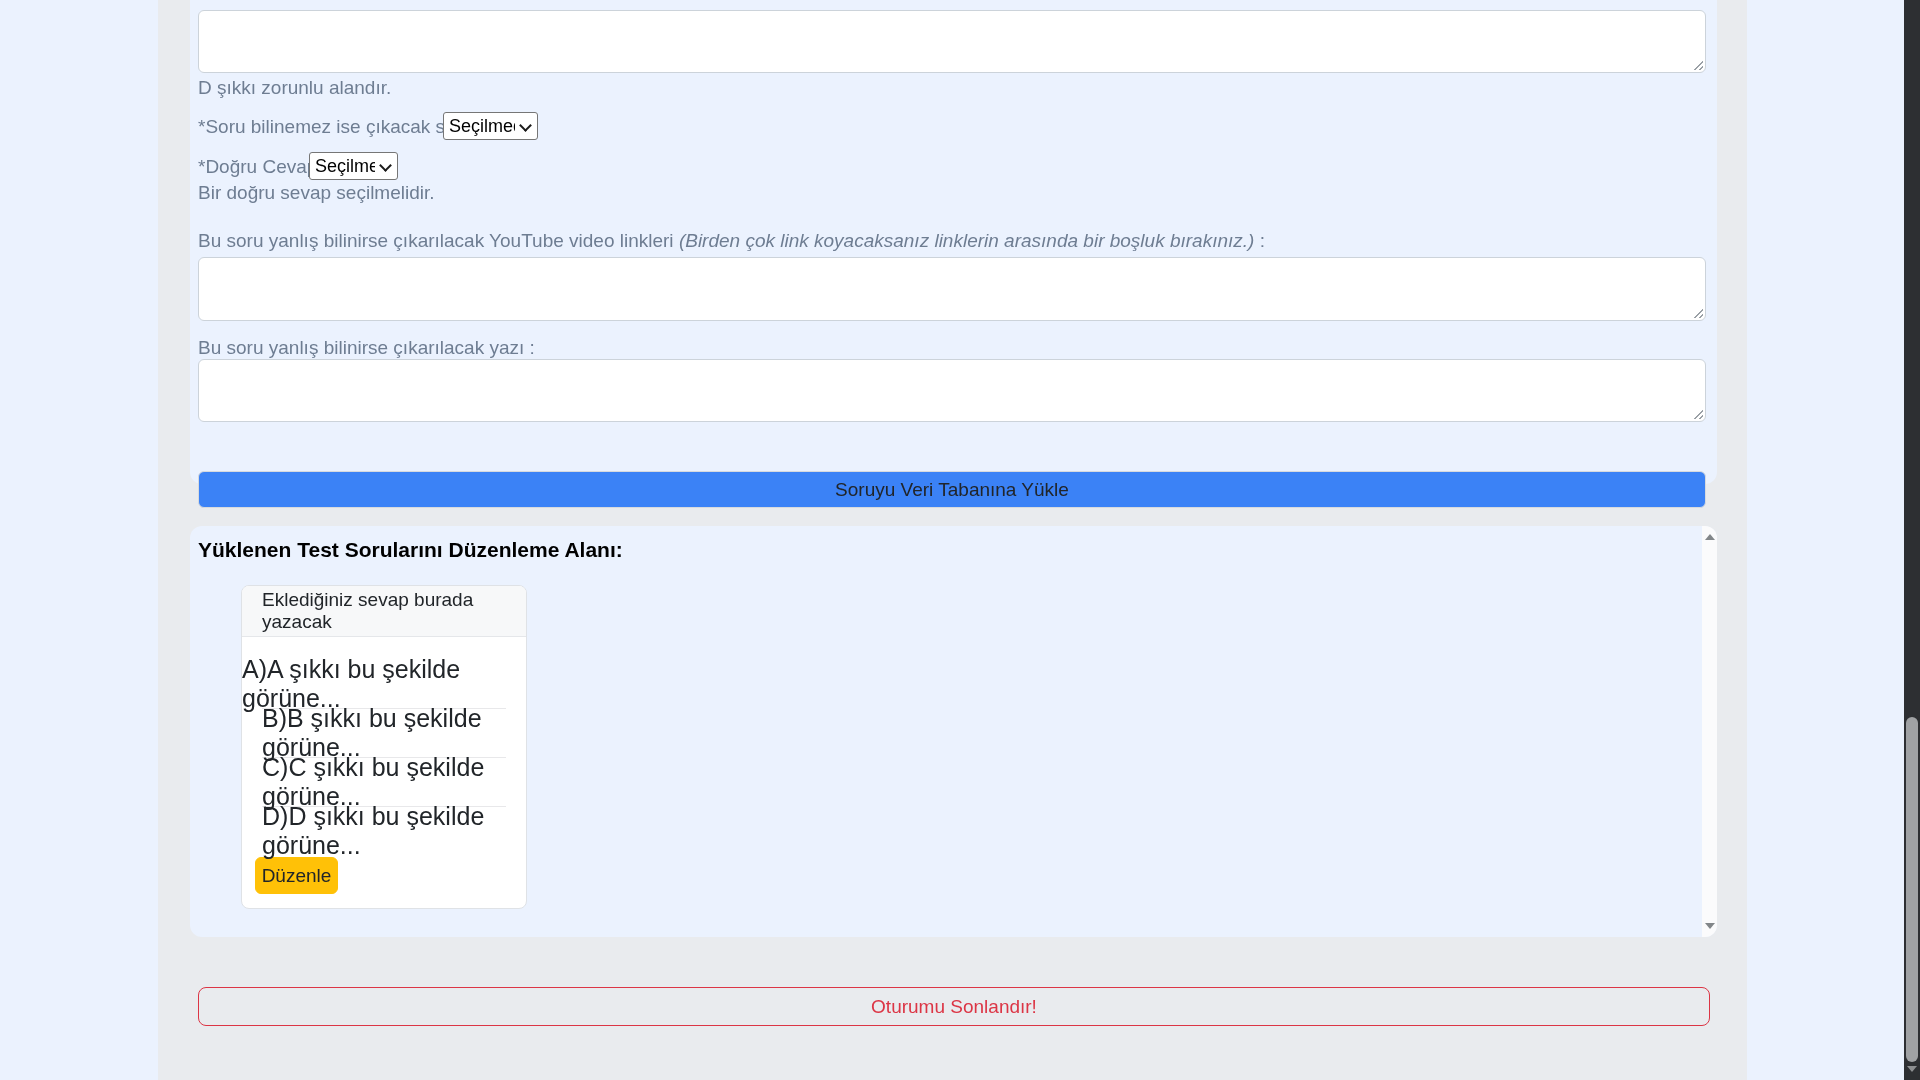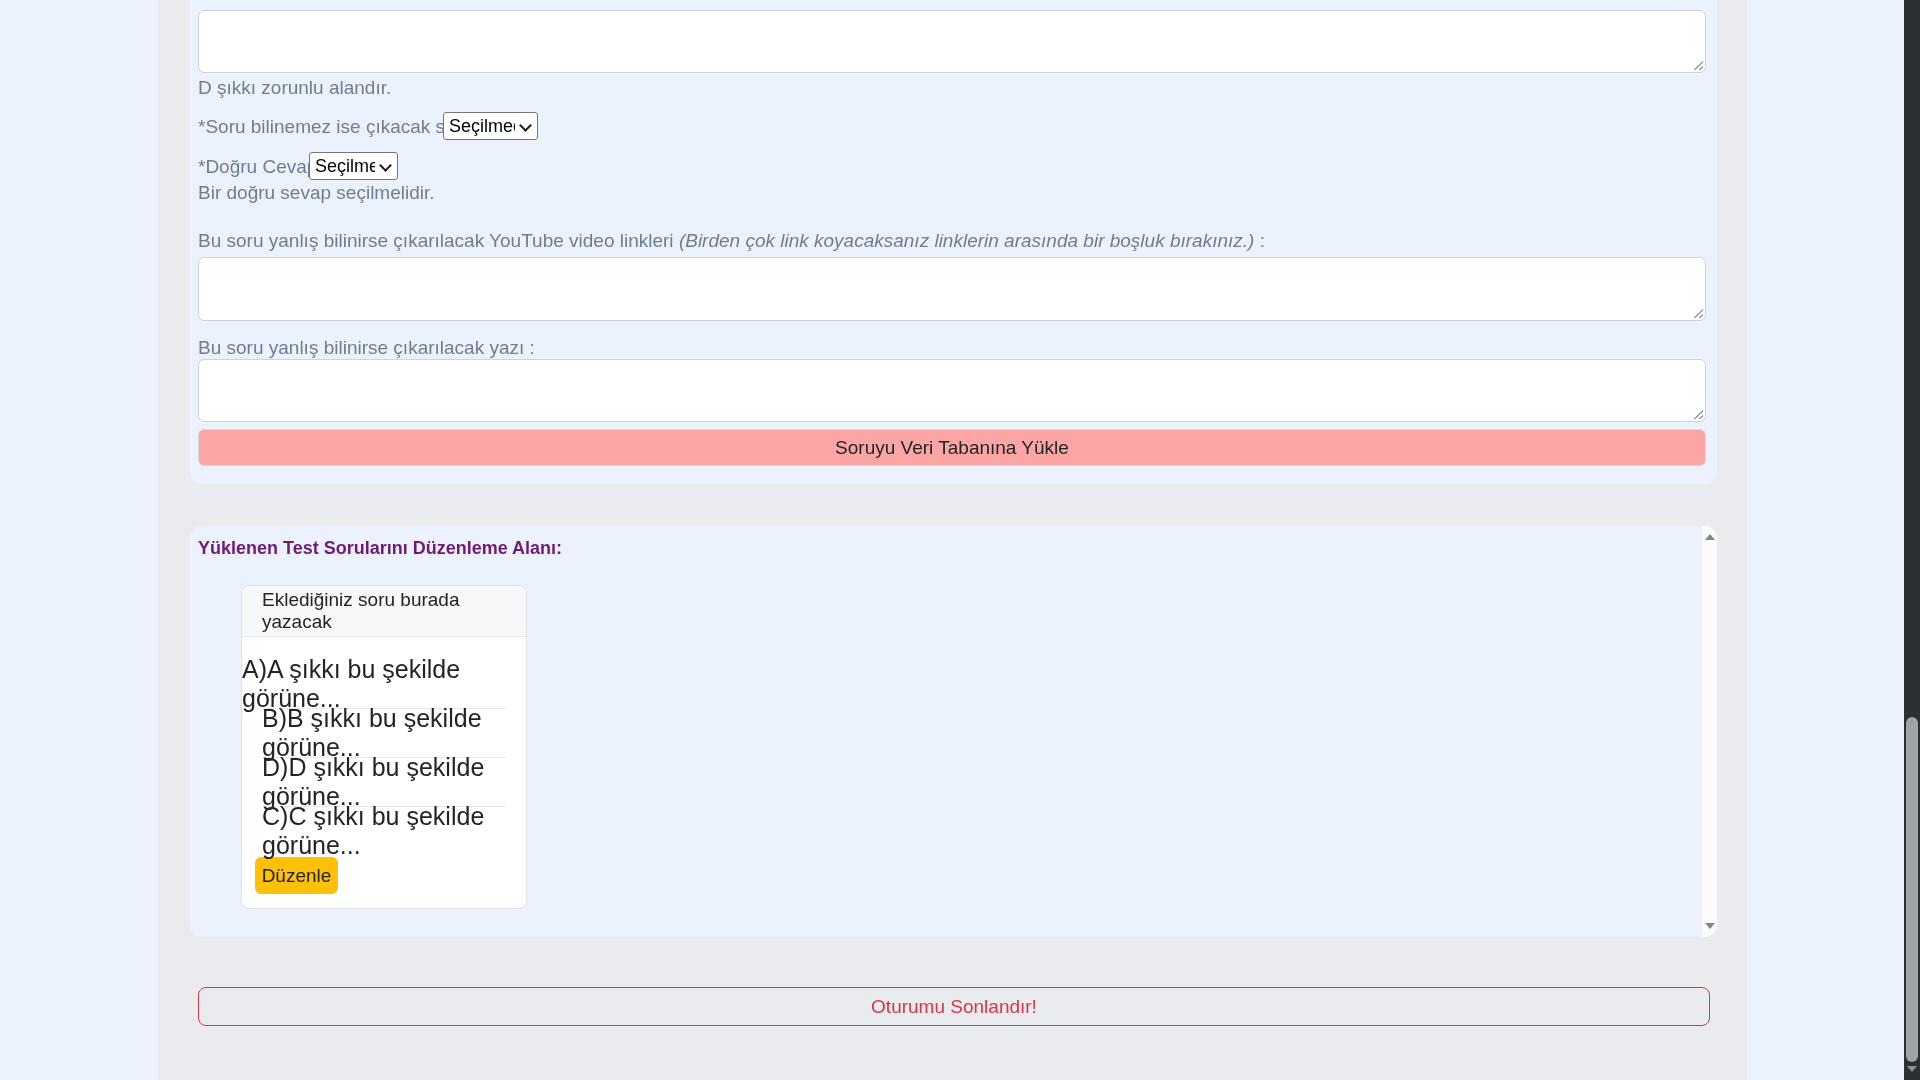--- a/index.html
+++ b/index.html
@@ -36,23 +36,23 @@
     padding:0 22px 0 5px;outline:none;
   }
   .select-wrap .chev{
     position:absolute;right:8px;top:9px;width:7px;height:7px;pointer-events:none;
     border-right:2px solid #1a1a1a;border-bottom:2px solid #1a1a1a;transform:rotate(45deg);
   }
   .btn{
     position:absolute;display:flex;align-items:center;justify-content:center;
     font-family:"Liberation Sans", sans-serif;font-size:19px;cursor:pointer;box-sizing:border-box;
   }
-  .btn-upload{background:#fca5a5;border:1px solid #d7dade;border-radius:6px;color:#212529;}
+  .btn-upload{background:#3b82f6;border:1px solid #d7dade;border-radius:6px;color:#212529;margin-top:42px;}
   .btn-danger-outline{background:transparent;border:1.5px solid #dc3545;border-radius:8px;color:#dc3545;}
-  .panel-title{position:absolute;font-size:18px;font-weight:700;color:#701a75;white-space:nowrap;}
+  .panel-title{position:absolute;font-size:21px;font-weight:700;color:#000000;white-space:nowrap;}
 
   .q-card{
     position:absolute;left:241px;top:585px;width:286px;
     background:#ffffff;border:1px solid #dfe2e6;border-radius:8px;box-sizing:border-box;overflow:hidden;
   }
   .q-card-header{
     height:50px;display:flex;align-items:center;padding:0 20px;
     background:#f7f8f9;border-bottom:1px solid #e5e7ea;font-size:19px;color:#212529;
   }
   .q-card-list{padding-top:22px;}
@@ -130,26 +130,26 @@
     <textarea style=""></textarea>
     <span class="grip"></span>
   </div>
 
   <button class="btn btn-upload" style="left:198px;top:429px;width:1508px;height:37px;">Soruyu Veri Tabanına Yükle</button>
 
   <div class="blue-section panel-bg"></div>
   <div class="panel-title" style="left:198px;top:538px;">Yüklenen Test Sorularını Düzenleme Alanı:</div>
 
   <div class="q-card">
-    <div class="q-card-header">Eklediğiniz soru burada yazacak</div>
+    <div class="q-card-header">Eklediğiniz sevap burada yazacak</div>
     <div class="q-card-list">
       <div class="q-card-item">A)A şıkkı bu şekilde görüne...</div>
       <div class="q-card-item">B)B şıkkı bu şekilde görüne...</div>
+      <div class="q-card-item">C)C şıkkı bu şekilde görüne...</div>
       <div class="q-card-item">D)D şıkkı bu şekilde görüne...</div>
-      <div class="q-card-item">C)C şıkkı bu şekilde görüne...</div>
     </div>
     <button class="btn btn-edit">Düzenle</button>
   </div>
 
   <div class="panel-scrollbar">
     <span class="tri-up"></span>
     <span class="tri-down"></span>
   </div>
 
   <button class="btn btn-danger-outline" style="left:198px;top:987px;width:1512px;height:39px;">Oturumu Sonlandır!</button>

